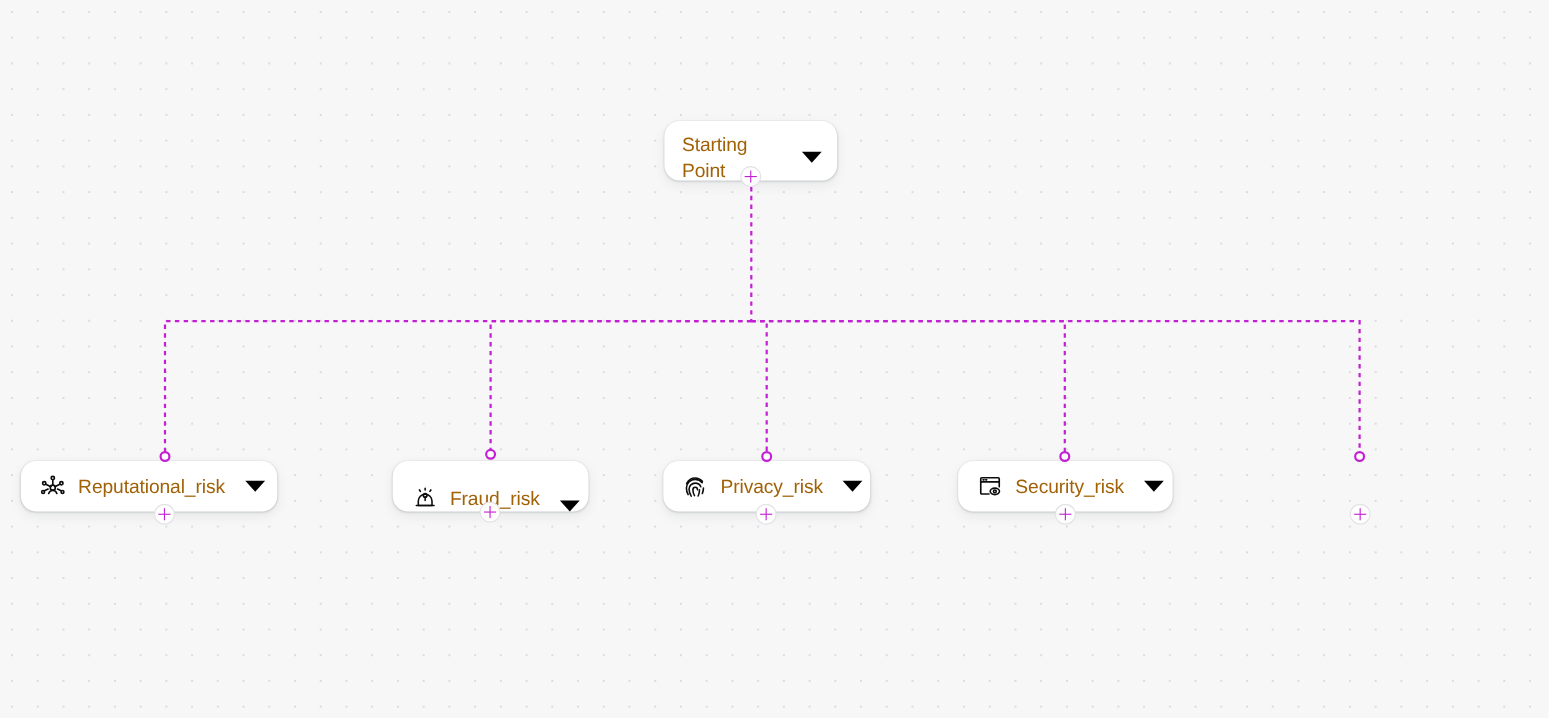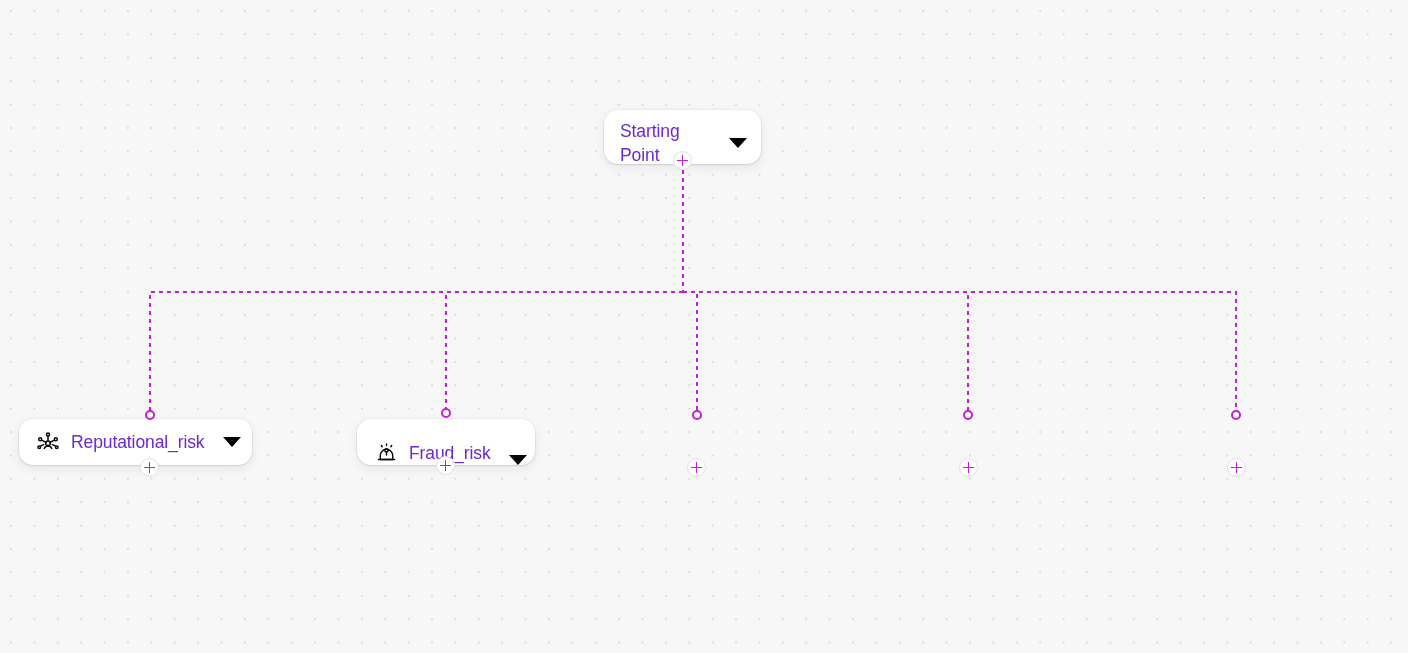--- a/index.html
+++ b/index.html
@@ -57,21 +57,21 @@
     margin-right: 10px;
     display: flex;
     align-items: center;
     justify-content: center;
     color: #0d0d0d;
   }
 
   .node-label {
     font-size: 17.5px;
     line-height: 24px;
-    color: #6d28d9;
+    color: #a16207;
     letter-spacing: -0.1px;
     white-space: pre-line;
     font-family: "Liberation Sans", sans-serif;
   }
 
   .node-caret {
     margin-left: auto;
     padding-left: 18px;
     display: flex;
     align-items: center;
@@ -177,21 +177,52 @@
       </svg>
     </span>
     <span class="node-label">Fraud_risk</span>
     <span class="node-caret">
       <span class="caret-tri"></span>
     </span>
   </div>
   <div class="handle-plus" style="left:436px; top:456px;"></div>
 
   <div class="handle-target" style="left:692px; top:410px;"></div>
+  <div class="node" style="left:603px; top:419px; width:188px;">
+    <span class="node-icon">
+      <svg width="24" height="24" viewBox="0 0 24 24" fill="none" stroke="currentColor" stroke-width="1.45" stroke-linecap="round" stroke-linejoin="round">
+        <path d="M11.4 20.6c-1-1.6-1.5-3.4-1.5-5.3 0-1.3.9-2.4 2.1-2.4s2.1 1.1 2.1 2.4"></path>
+        <path d="M8.4 21c-1.3-1.9-2-4.1-2-6.4 0-3 2.5-5.4 5.6-5.4 2.3 0 4.3 1.3 5.1 3.3"></path>
+        <path d="M5.6 19.6C4.6 17.9 4 15.8 4 13.6c0-4.3 3.6-7.8 8-7.8 2.6 0 4.9 1.2 6.4 3"></path>
+        <path d="M4.2 9.6C5.8 6.6 8.7 4.6 12 4.6c2.6 0 4.9 1.2 6.5 3"></path>
+        <path d="M14.7 20.9c.8-1.7 1.2-3.6 1.2-5.6"></path>
+        <path d="M18.5 18.6c.6-1.7 1-3.4 1-5"></path>
+      </svg>
+    </span>
+    <span class="node-label">Privacy_risk</span>
+    <span class="node-caret">
+      <span class="caret-tri"></span>
+    </span>
+  </div>
   <div class="handle-plus" style="left:687px; top:458px;"></div>
 
   <div class="handle-target" style="left:963px; top:410px;"></div>
+  <div class="node" style="left:871px; top:419px; width:195px;">
+    <span class="node-icon">
+      <svg width="24" height="24" viewBox="0 0 24 24" fill="none" stroke="currentColor" stroke-width="1.5" stroke-linecap="round" stroke-linejoin="round">
+        <path d="M20.4 12.6V5.2a.9.9 0 0 0-.9-.9H4.5a.9.9 0 0 0-.9.9v13a.9.9 0 0 0 .9.9h6.6"></path>
+        <path d="M3.6 8.1h16.8"></path>
+        <path d="M5.7 6.2h.9M8.1 6.2h.9"></path>
+        <ellipse cx="16.4" cy="16.7" rx="4.2" ry="2.9"></ellipse>
+        <circle cx="16.4" cy="16.7" r="1.25"></circle>
+      </svg>
+    </span>
+    <span class="node-label">Security_risk</span>
+    <span class="node-caret">
+      <span class="caret-tri"></span>
+    </span>
+  </div>
   <div class="handle-plus" style="left:959px; top:458px;"></div>
 
   <div class="handle-target" style="left:1231px; top:410px;"></div>
   <div class="handle-plus" style="left:1227px; top:458px;"></div>
 
 </div>
 
 </body></html>

